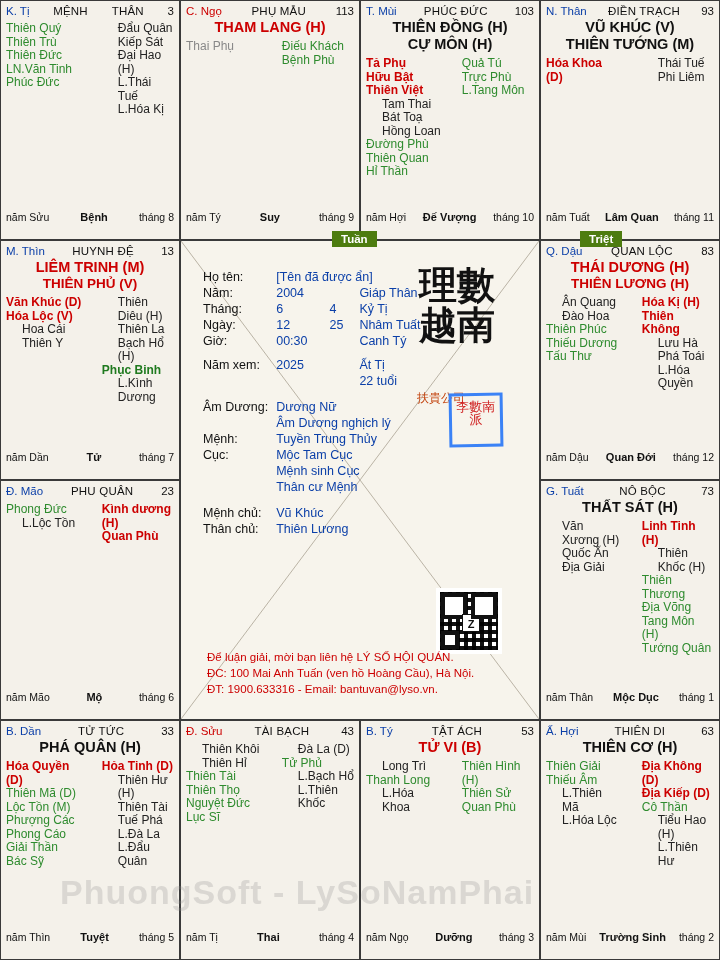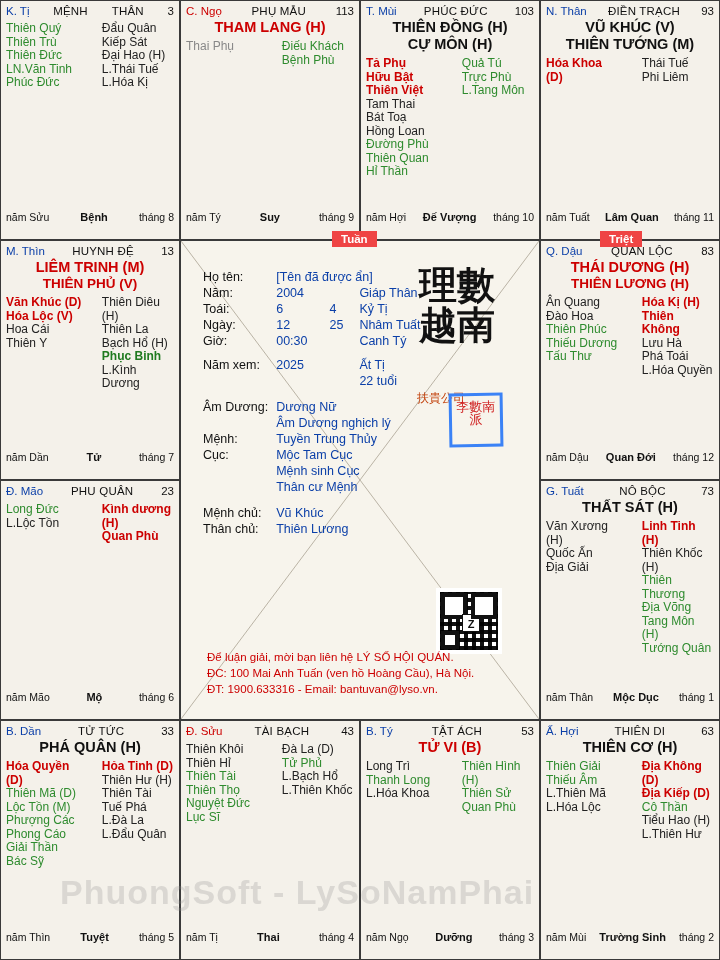--- a/index.html
+++ b/index.html
@@ -48,21 +48,21 @@
   .stars {
     display:flex; gap:16px; padding:4px 5px 0 5px;
     font-size:12px; line-height:13.5px;
   }
   .stars .col { width:50%; }
   .stars .col.right { padding-left:4px; }
   .s-red { color:#cc0000; font-weight:bold; }
   .s-green { color:#2e8b2e; }
   .s-grn-b { color:#1f7a1f; font-weight:bold; }
   .s-gray { color:#888; }
-  .s-dark { color:#222; }
+  .s-dark { color:#222;margin-left:16px; }
   .footer {
     position:absolute; left:0; right:0; bottom:16px;
     display:flex; align-items:center; justify-content:space-between;
     padding:0 5px;
     font-size:10.5px; color:#111;
   }
   .footer .mid { font-weight:bold; font-size:11px; }
   
   .center-inner { position:relative; width:100%; height:100%; }
   .diag { position:absolute; left:0; top:0; width:100%; height:100%; }
@@ -124,27 +124,27 @@
     position:absolute; left:22px; top:22px; width:18px; height:18px;
     background:#fff; color:#111; font-size:11px; text-align:center;
     line-height:18px; font-weight:bold; border:1px solid #111;
   }
   .contact {
     position:absolute; left:26px; bottom:22px; right:10px;
     color:#cc0000; font-size:11.5px; line-height:16px;
   }
   .tag {
     position:absolute;
-    background:#ef4444; color:#fff;
+    background:#4d7c0f; color:#fff;
     font-size:11.5px; font-weight:bold;
     padding:2px 9px;
     z-index:5;
   }
   #tag-tuan { left:332px; top:231px; }
-  #tag-triet { left:600px; top:231px; }
+  #tag-triet { left:580px; top:231px; }
   .watermark {
     position:absolute; left:60px; bottom:48px;
     font-size:34px; color:rgba(140,140,140,0.25);
     font-weight:bold; letter-spacing:1px;
     pointer-events:none; z-index:4;
     white-space:nowrap;
   }
 </style>
 </head>
 <body>
@@ -313,21 +313,21 @@
             <td class="lbl">Họ tên:</td>
             <td class="v1 hidden-name" colspan="3">[Tên đã được ẩn]</td>
           </tr>
           <tr>
             <td class="lbl">Năm:</td>
             <td class="v1">2004</td>
             <td class="v2"></td>
             <td class="v3">Giáp Thân</td>
           </tr>
           <tr>
-            <td class="lbl">Toái:</td>
+            <td class="lbl">Tháng:</td>
             <td class="v1">6</td>
             <td class="v2">4</td>
             <td class="v3">Kỷ Tị</td>
           </tr>
           <tr>
             <td class="lbl">Ngày:</td>
             <td class="v1">12</td>
             <td class="v2">25</td>
             <td class="v3">Nhâm Tuất</td>
           </tr>
@@ -450,21 +450,21 @@
       <span class="num">23</span>
     </div>
     <div class="titles">
       <div class="t-main dark"></div>
     </div>
     <div class="stars">
       <div class="col">
         <div class="s-dark"></div>
         <div class="s-dark"></div>
         <div class="s-dark"></div>
-        <div class="s-green">Long Đức</div>
+        <div class="s-green">Phong Đức</div>
         <div class="s-dark">L.Lộc Tồn</div>
       </div>
       <div class="col right">
         <div class="s-dark"></div>
         <div class="s-dark"></div>
         <div class="s-dark"></div>
         <div class="s-red">Kình dương (H)</div>
         <div class="s-red">Quan Phù</div>
       </div>
     </div>

